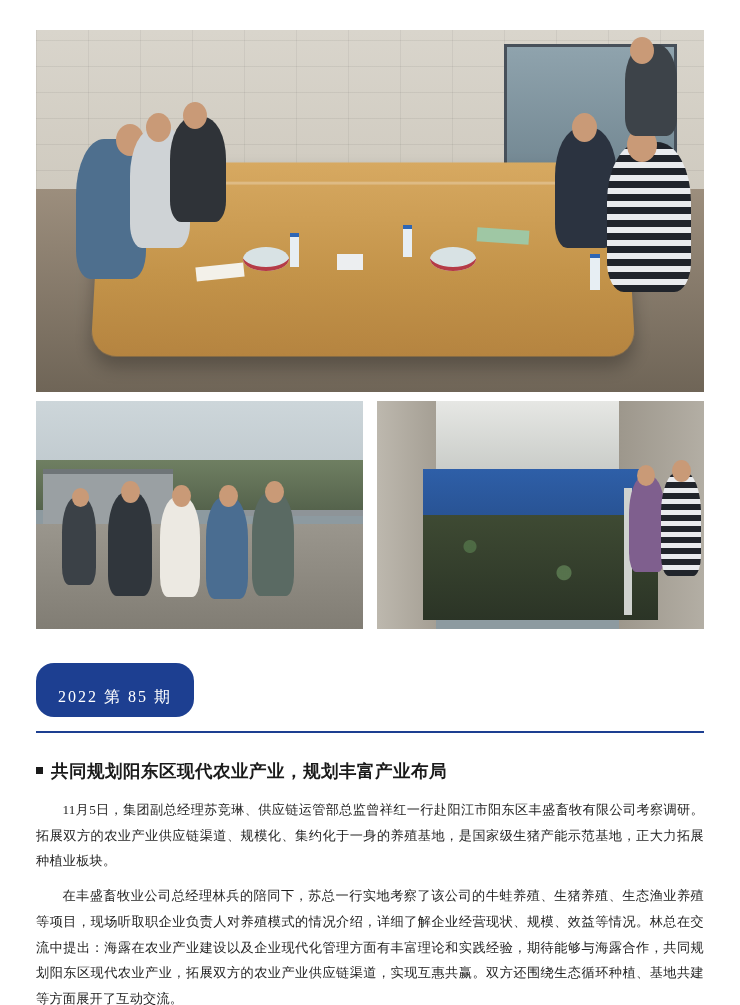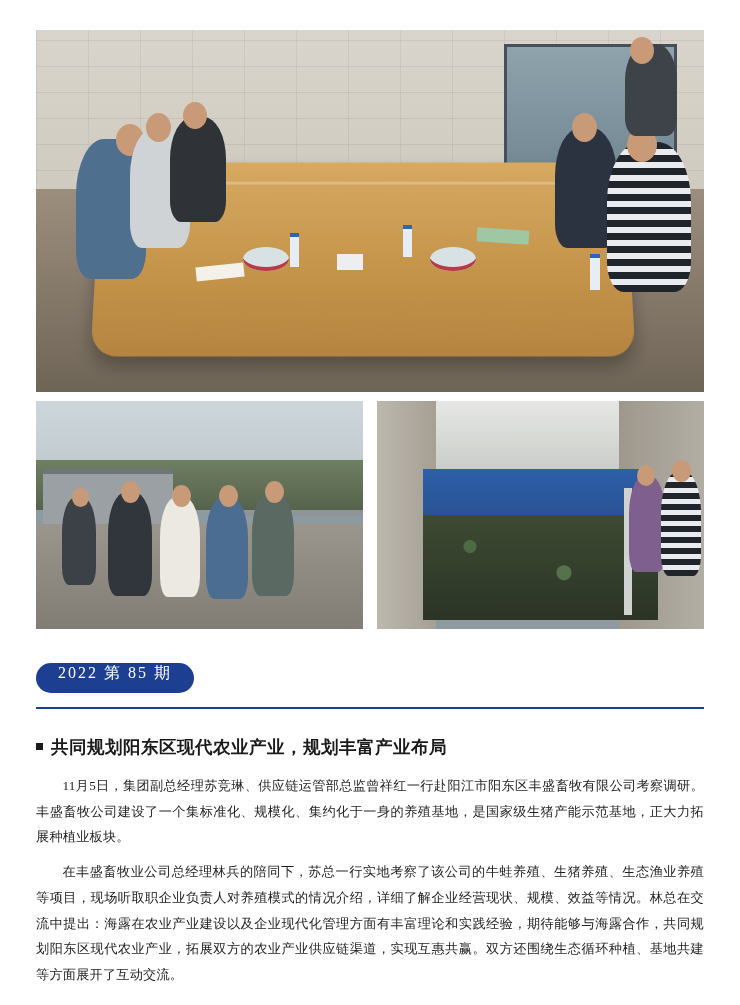--- a/index.html
+++ b/index.html
@@ -122,21 +122,21 @@
     color: #555;
     margin-top: 5px;
     letter-spacing: .5px;
     font-family: "Liberation Sans", sans-serif;
   }
   .issue-badge {
     background: #1d3f91;
     color: #ffffff;
     font-size: 16px;
     letter-spacing: 2px;
-    padding: 0 22px 9px;
+    padding: 24px 22px 9px;
     border-radius: 18px;
     white-space: nowrap;
     margin-bottom: 4px;
   }
   .rule {
     height: 2px;
     background: #1d3f91;
     margin-top: 10px;
   }
 
@@ -247,18 +247,18 @@
     <div class="issue-badge">2022  第 85 期</div>
   </div>
   <div class="rule"></div>
 
   <div class="headline">
     <span class="bullet"></span>
     <span class="headline-text">共同规划阳东区现代农业产业，规划丰富产业布局</span>
   </div>
 
   <div class="body">
-    <p>11月5日，集团副总经理苏竞琳、供应链运管部总监曾祥红一行赴阳江市阳东区丰盛畜牧有限公司考察调研。丰盛畜牧公司建设了一个集标准化、规模化、集约化于一身的养殖基地，是国家级生猪产能示范基地，正大力拓展种植业板块。</p>
+    <p>11月5日，集团副总经理苏竞琳、供应链运管部总监曾祥红一行赴阳江市阳东区丰盛畜牧有限公司考察调研。拓展双方的农业产业供应链渠道、规模化、集约化于一身的养殖基地，是国家级生猪产能示范基地，正大力拓展种植业板块。</p>
     <p>在丰盛畜牧业公司总经理林兵的陪同下，苏总一行实地考察了该公司的牛蛙养殖、生猪养殖、生态渔业养殖等项目，现场听取职企业负责人对养殖模式的情况介绍，详细了解企业经营现状、规模、效益等情况。林总在交流中提出：海露在农业产业建设以及企业现代化管理方面有丰富理论和实践经验，期待能够与海露合作，共同规划阳东区现代农业产业，拓展双方的农业产业供应链渠道，实现互惠共赢。双方还围绕生态循环种植、基地共建等方面展开了互动交流。</p>
 
   </div>
 
 </div>
 
 </body></html>

